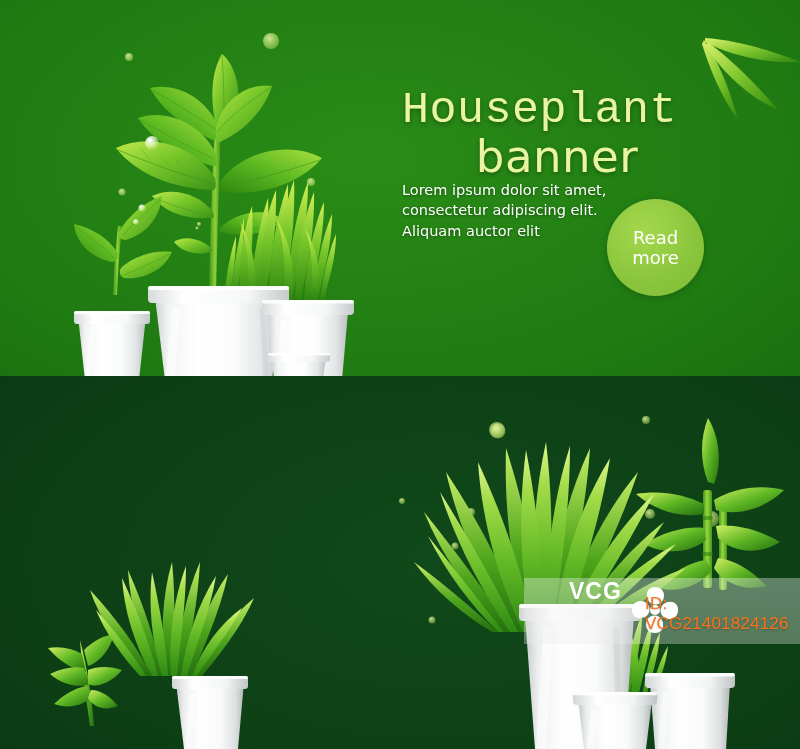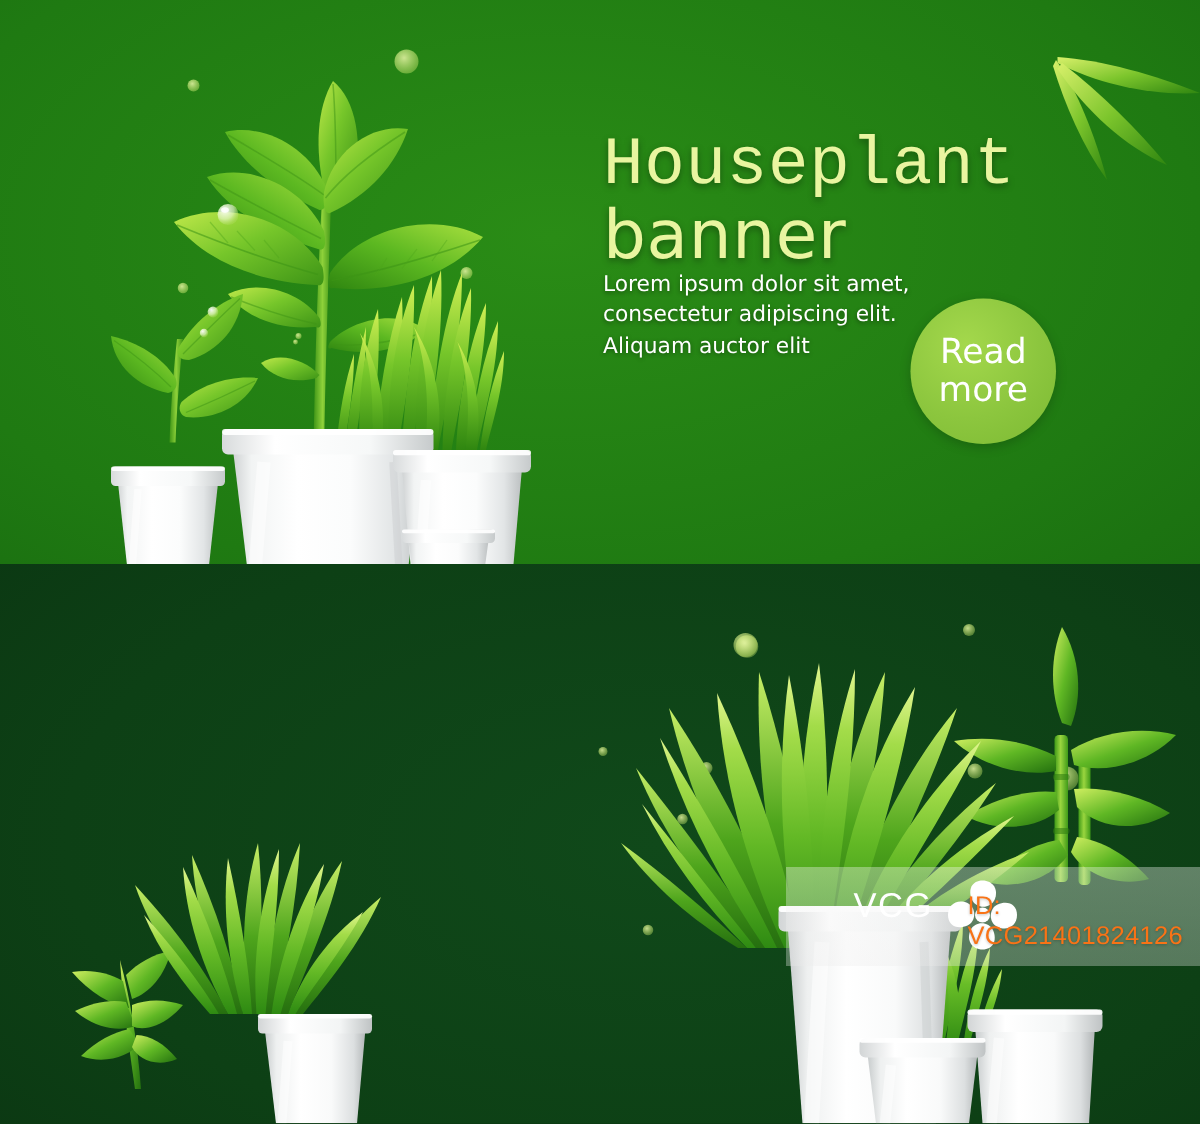--- a/index.html
+++ b/index.html
@@ -11,44 +11,44 @@
   
   .banner { position:absolute; left:0; width:800px; overflow:hidden; }
   #banner-top    { top:0;     height:376px; background:radial-gradient(ellipse 120% 140% at 46% 42%, #2a8c16 0%, #1f7a12 45%, #16650f 78%, #11560c 100%); }
   #banner-bottom { top:376px; height:373px; background:radial-gradient(ellipse 110% 130% at 55% 50%, #10491a 0%, #0d4015 45%, #0a3311 80%, #072a0d 100%); }
 
   
   .txt { position:absolute; z-index:40; }
   .title { color:#e9f5a0; font-weight:400; line-height:1.02; letter-spacing:.5px;
            text-shadow:0 2px 5px rgba(0,0,0,.35); }
   .t-line1 { display:block;font-family:Liberation Mono, monospace; }
-  .t-line2 { display:block; text-align:left; }
+  .t-line2 { display:block; text-align:center; }
   .body-copy { color:#ffffff; line-height:1.42; text-shadow:0 1px 3px rgba(0,0,0,.4); }
 
   #top-text { left:402px; top:88px; width:330px; }
   #top-text .title { font-size:45px; }
   #top-text .t-line2 { padding-right:20px; }
   #top-text .body-copy { font-size:14.5px; width:215px; }
 
   
   .btn-read { position:absolute; z-index:45; border-radius:50%;
               background:radial-gradient(circle at 38% 32%, #a4d84c 0%, #8cc63e 55%, #7cba33 100%);
               display:flex; align-items:center; justify-content:center;
               color:#fff; text-align:center; line-height:1.08; cursor:pointer;
               box-shadow:0 2px 8px rgba(0,0,0,.20); }
-  #btn-top    { left:607px; top:199px; width:97px; height:97px; font-size:23px; }
+  #btn-top    { left:607px; top:199px; width:97px; height:97px; font-size:18px; }
   .btn-read span { display:block; }
 
   
   .scene { position:absolute; left:0; top:0; width:800px; height:100%; z-index:20; }
 
   
   #watermark { position:absolute; left:524px; top:578px; width:276px; height:66px; z-index:90;
                background:linear-gradient(180deg, rgba(245,245,245,.36) 0%, rgba(235,235,235,.33) 100%); }
-  #wm-text  { position:absolute; left:45px; top:12px; font-size:23px; font-weight:400;
+  #wm-text  { position:absolute; left:45px; top:0; font-size:23px; font-weight:700;
               color:#fff; letter-spacing:1px; font-family:"Liberation Sans", sans-serif; }
   #wm-logo  { position:absolute; left:105px; top:6px; width:52px; height:52px; }
   #wm-id    { position:absolute; left:645px; top:594px; z-index:91; font-size:17px; color:#f97316;
               font-family:"Liberation Sans", sans-serif; letter-spacing:.2px;
               text-shadow:0 1px 2px rgba(0,0,0,.25); }
 </style>
 </head>
 <body>
 
 <div class="stage">

